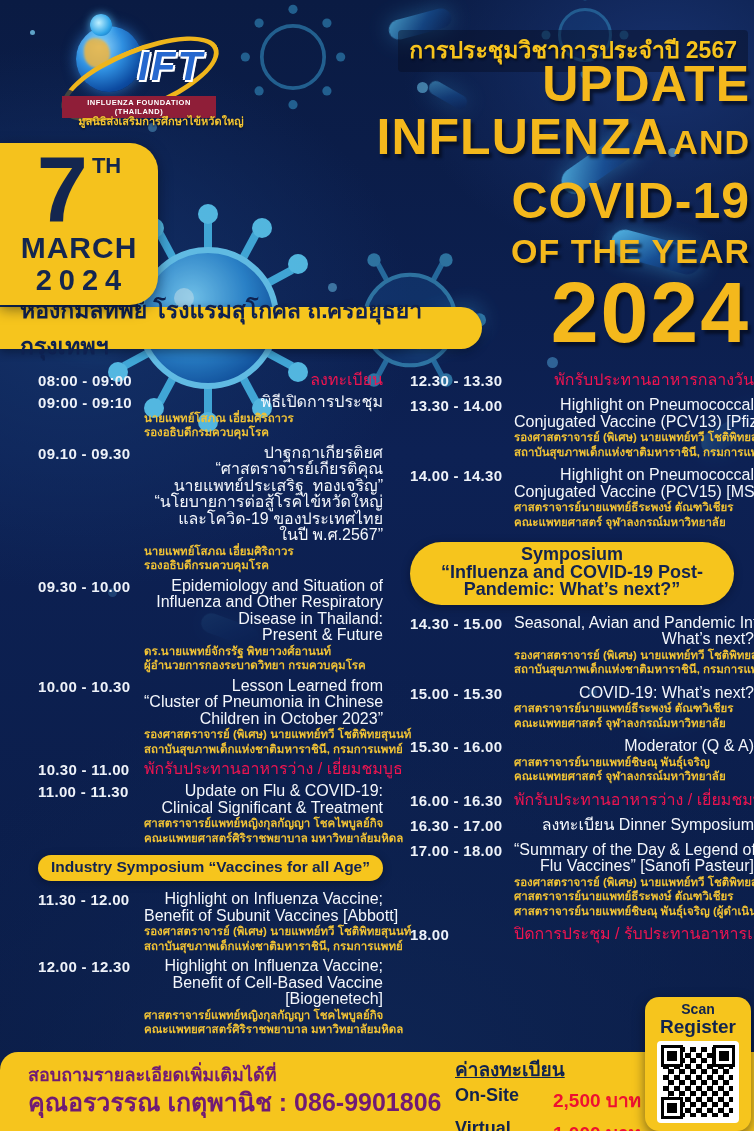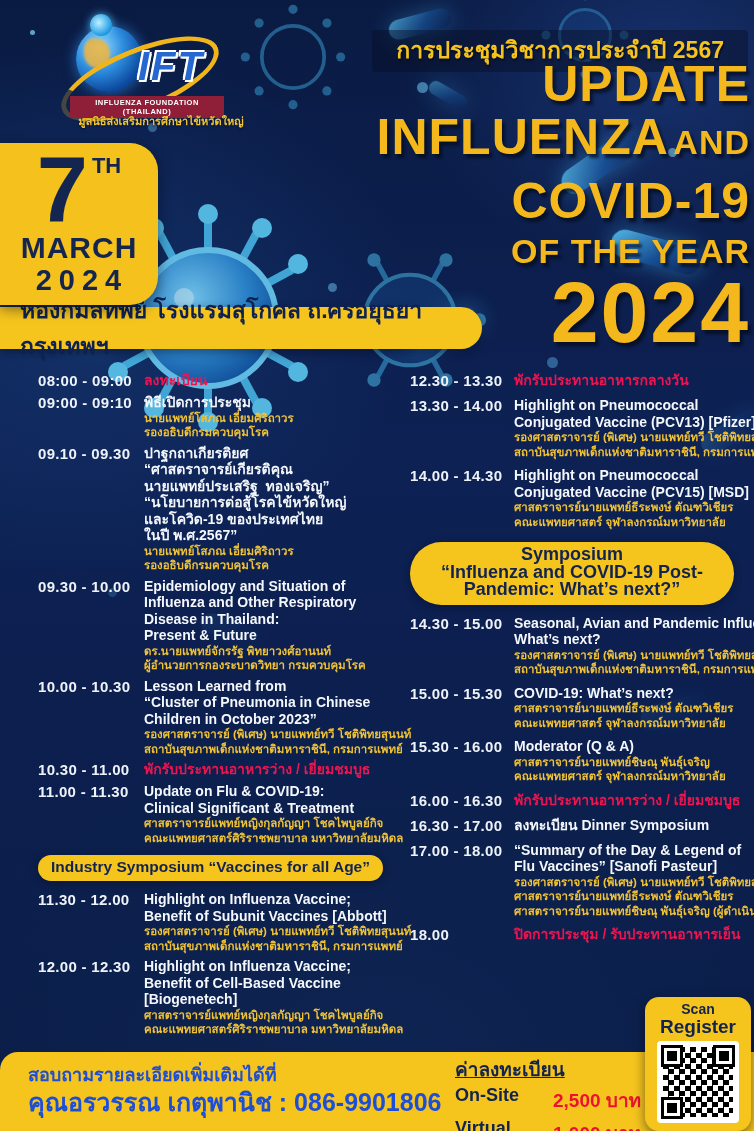--- a/index.html
+++ b/index.html
@@ -30,26 +30,26 @@
     box-shadow:0 0 14px rgba(60,160,255,.6);}
   .globe:after{content:""; position:absolute; left:8px; top:12px; width:26px; height:30px; border-radius:45% 60% 50% 55%;
     background:rgba(240,180,60,.85); filter:blur(1px);}
   .virus-top{position:absolute; left:40px; top:-8px; width:22px; height:22px; border-radius:50%;
     background:radial-gradient(circle at 40% 40%, #bff0ff, #2fa5e8 60%, #0c5fb0); box-shadow:0 0 8px rgba(90,200,255,.8);}
   .ring{position:absolute; left:6px; top:26px; width:158px; height:52px; border:5px solid #efb51b;
     border-radius:50%; transform:rotate(-22deg); border-left-color:rgba(239,181,27,.25);}
   .logo-abbr{position:absolute; left:88px; top:22px; font-size:40px; font-weight:bold; font-style:italic;
     color:#2668cf; letter-spacing:2px;
     text-shadow:-2px 0 0 #fff, 2px 0 0 #fff, 0 -2px 0 #fff, 0 2px 0 #fff, -2px -2px 0 #fff, 2px 2px 0 #fff;}
-  .logo-en{position:absolute; left:20px; top:74px; width:150px; text-align:center; font-size:7.5px; font-weight:bold;
+  .logo-en{position:absolute; left:12px; top:74px; width:150px; text-align:center; font-size:7.5px; font-weight:bold;
     color:#fff; background:#8f1e38; padding:2px 2px; letter-spacing:.5px;}
   .logo-th{position:absolute; left:6px; top:90px; width:178px; text-align:center; font-size:11px; font-weight:bold;
     color:#f3c433; text-shadow:0 1px 2px #061024;margin-left:16px;}
   .event-line{position:absolute; top:30px; right:6px; z-index:3; font-size:23px; font-weight:bold; color:#f6c31d;
-    background:rgba(6,14,36,.45); padding:2px 24px 4px; border-radius:4px; text-shadow:1px 2px 2px rgba(4,10,26,.8);}
+    background:rgba(6,14,36,.45); padding:2px 11px 4px; border-radius:4px; text-shadow:1px 2px 2px rgba(4,10,26,.8);}
   .title-block{position:absolute; top:58px; right:4px; z-index:3; text-align:right; color:#f4b81c; font-weight:bold;
     text-shadow:3px 4px 3px rgba(5,12,30,.75);}
   .t-l1,.t-l3{font-size:50px; line-height:53px; letter-spacing:1px;}
   .t-l2{line-height:53px;}
   .t-l2 .big{font-size:50px; letter-spacing:1px;}
   .t-l2 .small,.t-l4{font-size:34px; letter-spacing:1px;}
   .t-l4{line-height:46px;}
   .t-year{font-size:86px; line-height:76px; letter-spacing:2px;}
   .date-badge{position:absolute; left:0; top:143px; width:158px; height:162px; z-index:4;
     background:#f5c21d; border-radius:0 28px 28px 0; color:#14264f; box-shadow:0 4px 14px rgba(3,8,22,.5);}
@@ -65,33 +65,33 @@
   
   .schedule{position:absolute; left:0; top:372px; width:754px; display:flex; z-index:2;}
   .col{display:flex; flex-direction:column;}
   .col-left{margin-left:38px; width:345px;}
   .col-right{margin-left:27px; width:344px;}
   .session{display:flex; margin-bottom:5px;}
   .col-right .session{margin-bottom:8px;}
   .session .time{flex:0 0 102px; font-size:15px; font-weight:bold; color:#eef2f9; line-height:17px; letter-spacing:.3px;}
   .col-right .session .time{flex:0 0 100px;}
   .session .body{flex:1 1 auto; min-width:0; padding-left:4px; overflow:visible;}
-  .session .title{font-size:14px; font-weight:bold; line-height:16.5px; white-space:pre;}
+  .session .title{font-size:16px; font-weight:normal; line-height:16.5px; white-space:pre;text-align:right;}
   .session .title.white{color:#f4f7fc;}
   .session .title.red{color:#ee1450;}
   .session .speaker{font-size:11.5px; font-weight:bold; color:#f0c235; line-height:14.5px; white-space:nowrap;}
   .session .speaker:first-of-type{margin-top:4px;}
   .sym-banner{background:#f6c51d; color:#122350; font-weight:bold; text-align:center; border-radius:999px;
     white-space:pre-line; margin:5px 0 10px; padding:3px 8px 5px; box-sizing:border-box;
     font-size:15.5px; line-height:18px; box-shadow:0 2px 8px rgba(3,8,22,.4);}
   .col-right .sym-banner{width:324px; font-size:18px; line-height:17.5px; padding:4px 6px 6px;}
   
   .footer-bar{position:absolute; left:0; bottom:0; width:754px; height:79px; background:#f6c51d;
     border-radius:18px 0 0 0; z-index:5;}
-  .contact{position:absolute; left:28px; top:12px; color:#1d4ed8;}
+  .contact{position:absolute; left:28px; top:12px; color:#701a75;}
   .contact-heading{font-size:18px; font-weight:bold; line-height:22px;}
   .contact-line{font-size:25px; font-weight:bold; line-height:32px;}
   .fees{position:absolute; left:455px; top:6px; color:#11234e;}
   .fees-heading{font-size:19px; font-weight:bold; text-decoration:underline; line-height:24px;}
   .fee-row{display:flex; margin-top:3px;}
   .fee-label{flex:0 0 98px; font-size:18px; font-weight:bold;}
   .fee-price{font-size:19px; font-weight:bold; color:#ee1030;}
   .qr-box{position:absolute; left:645px; top:997px; width:106px; height:134px; background:#f6c51d;
     border-radius:14px; z-index:6; text-align:center; box-shadow:0 4px 12px rgba(3,8,22,.5);}
   .qr-l1{font-size:14px; font-weight:bold; color:#11234e; line-height:16px; margin-top:4px;}

